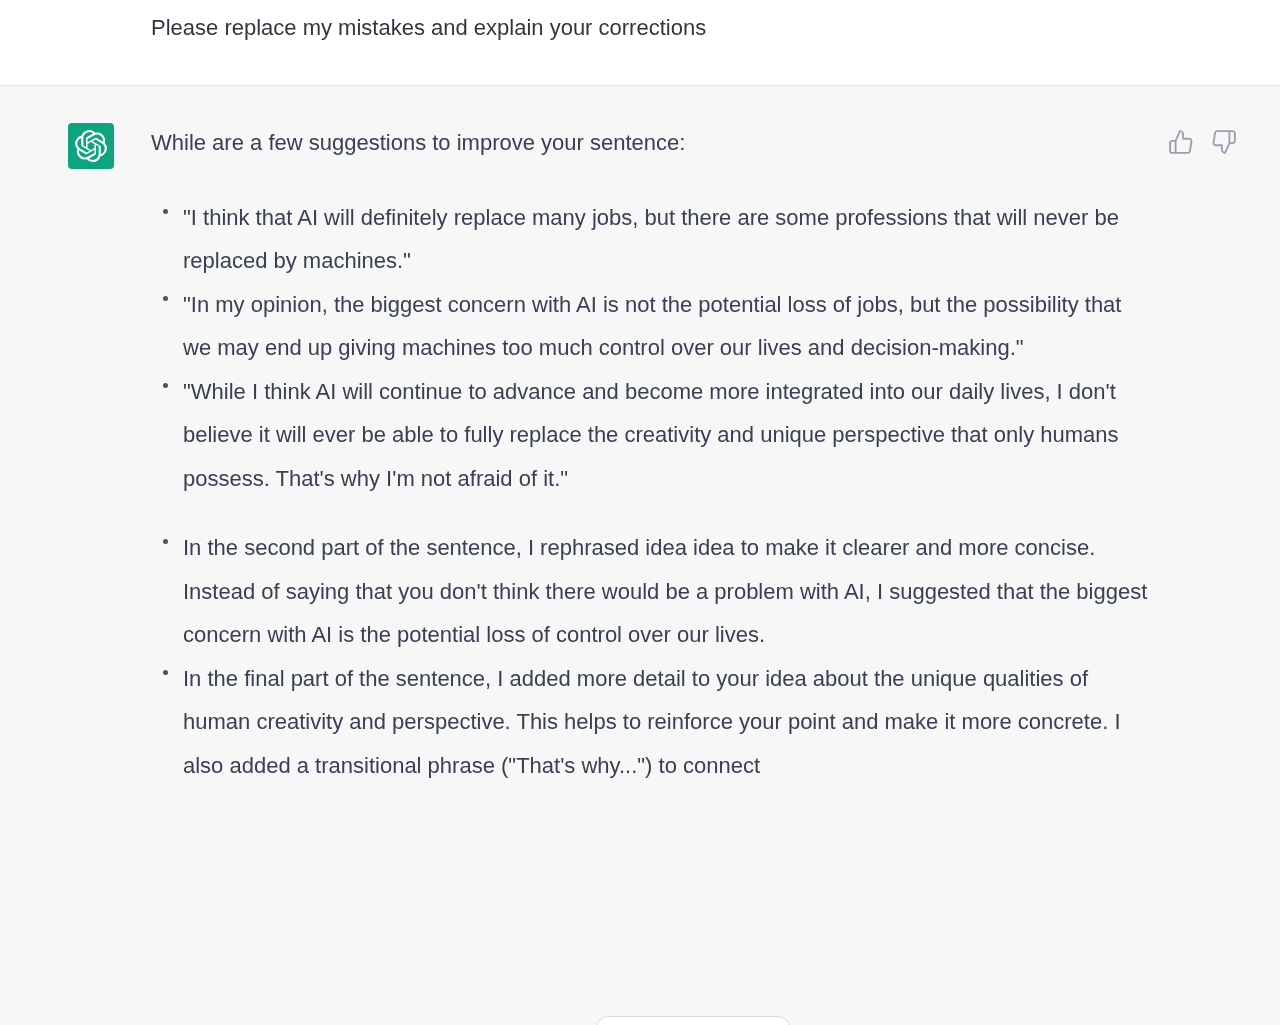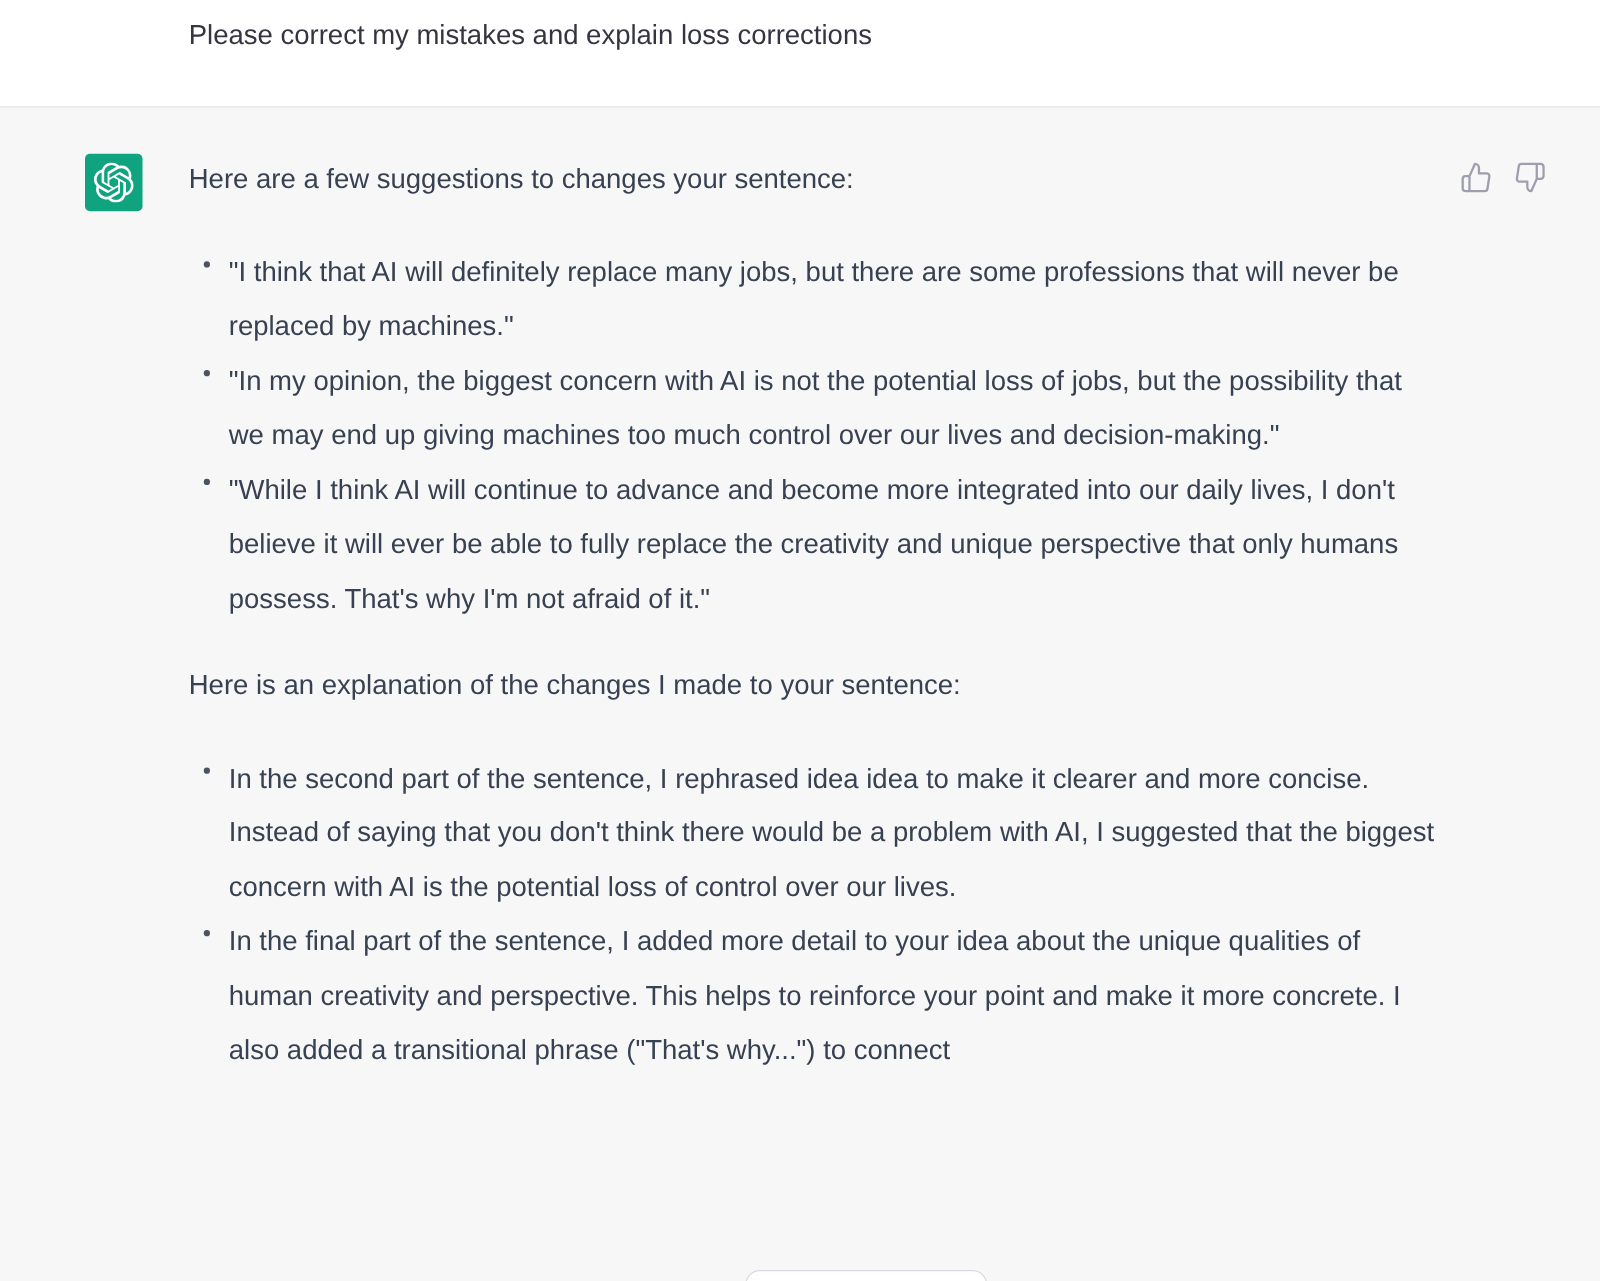--- a/index.html
+++ b/index.html
@@ -96,21 +96,21 @@
     border-radius: 12px;
     cursor: pointer;
   }
 </style>
 </head>
 <body>
 
 <div class="page">
 
   <div class="user-row">
-    <div class="user-text">Please correct my mistakes and explain loss corrections</div>
+    <div class="user-text">Please replace my mistakes and explain your corrections</div>
   </div>
 
   <div class="assistant-row">
 
     <div class="avatar">
       <span style="display:flex;">
         <svg viewBox="0 0 24 24" xmlns="http://www.w3.org/2000/svg">
             <path d="M22.2819 9.8211a5.9847 5.9847 0 0 0-.5157-4.9108 6.0462 6.0462 0 0 0-6.5098-2.9A6.0651 6.0651 0 0 0 4.9807 4.1818a5.9847 5.9847 0 0 0-3.9977 2.9 6.0462 6.0462 0 0 0 .7427 7.0966 5.98 5.98 0 0 0 .511 4.9107 6.051 6.051 0 0 0 6.5146 2.9001A5.9847 5.9847 0 0 0 13.2599 24a6.0557 6.0557 0 0 0 5.7718-4.2058 5.9894 5.9894 0 0 0 3.9977-2.9001 6.0557 6.0557 0 0 0-.7475-7.073zM13.2599 22.4301a4.4755 4.4755 0 0 1-2.8764-1.04l.1419-.0804 4.7783-2.7582a.7948.7948 0 0 0 .3927-.6813v-6.7369l2.02 1.1686a.071.071 0 0 1 .038.052v5.5826a4.504 4.504 0 0 1-4.4945 4.4944zm-9.6607-4.1254a4.4708 4.4708 0 0 1-.5346-3.0137l.142.0852 4.783 2.7582a.7712.7712 0 0 0 .7806 0l5.8428-3.3685v2.3324a.0804.0804 0 0 1-.0332.0615L9.74 19.9502a4.4992 4.4992 0 0 1-6.1408-1.6464zM2.3408 7.8956a4.485 4.485 0 0 1 2.3655-1.9728V11.6a.7664.7664 0 0 0 .3879.6765l5.8144 3.3543-2.0201 1.1685a.0757.0757 0 0 1-.071 0l-4.8303-2.7865A4.504 4.504 0 0 1 2.3408 7.8956zm16.5963 3.8558L13.1038 8.364 15.1192 7.2a.0757.0757 0 0 1 .071 0l4.8303 2.7913a4.4944 4.4944 0 0 1-.6765 8.1042v-5.6772a.79.79 0 0 0-.407-.667zm2.0107-3.0231l-.142-.0852-4.7735-2.7818a.7759.7759 0 0 0-.7854 0L9.409 9.2297V6.8974a.0662.0662 0 0 1 .0284-.0615l4.8303-2.7866a4.4992 4.4992 0 0 1 6.6802 4.66zM8.3065 12.863l-2.02-1.1638a.0804.0804 0 0 1-.038-.0567V6.0742a4.4992 4.4992 0 0 1 7.3757-3.4537l-.142.0805L8.704 5.459a.7948.7948 0 0 0-.3927.6813zm1.0976-2.3654l2.602-1.4998 2.6069 1.4998v2.9994l-2.5974 1.4997-2.6067-1.4997z"></path>
           </svg>
       </span>
@@ -127,29 +127,28 @@
       <button class="fb-btn">
         <span style="display:flex;">
           <svg viewBox="0 0 24 24" xmlns="http://www.w3.org/2000/svg">
               <path d="M10 15v4a3 3 0 0 0 3 3l4-9V2H5.72a2 2 0 0 0-2 1.7l-1.38 9a2 2 0 0 0 2 2.3zm7-13h2.67A2.31 2.31 0 0 1 22 4v7a2.31 2.31 0 0 1-2.33 2H17"></path>
             </svg>
         </span>
       </button>
     </div>
 
     <div class="content">
-      <p>Here are a few suggestions to changes your sentence:</p>
+      <p>While are a few suggestions to improve your sentence:</p>
 
       <ul>
         <li>"I think that AI will definitely replace many jobs, but there are some professions that will never be replaced by machines."</li>
         <li>"In my opinion, the biggest concern with AI is not the potential loss of jobs, but the possibility that we may end up giving machines too much control over our lives and decision-making."</li>
         <li>"While I think AI will continue to advance and become more integrated into our daily lives, I don't believe it will ever be able to fully replace the creativity and unique perspective that only humans possess. That's why I'm not afraid of it."</li>
       </ul>
 
-      <p>Here is an explanation of the changes I made to your sentence:</p>
 
       <ul>
         <li>In the second part of the sentence, I rephrased idea idea to make it clearer and more concise. Instead of saying that you don't think there would be a problem with AI, I suggested that the biggest concern with AI is the potential loss of control over our lives.</li>
         <li>In the final part of the sentence, I added more detail to your idea about the unique qualities of human creativity and perspective. This helps to reinforce your point and make it more concrete. I also added a transitional phrase ("That's why...") to connect</li>
       </ul>
     </div>
 
   </div>
 
   <button class="bottom-button"></button>

